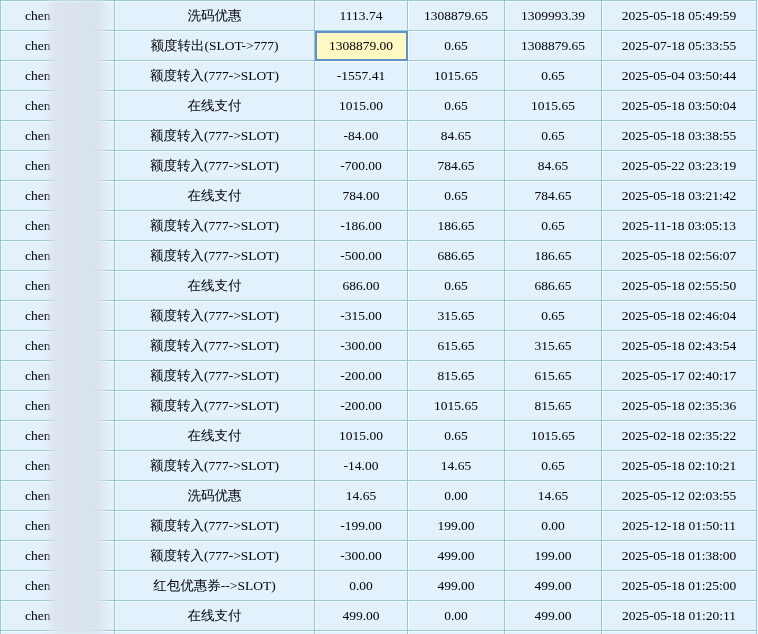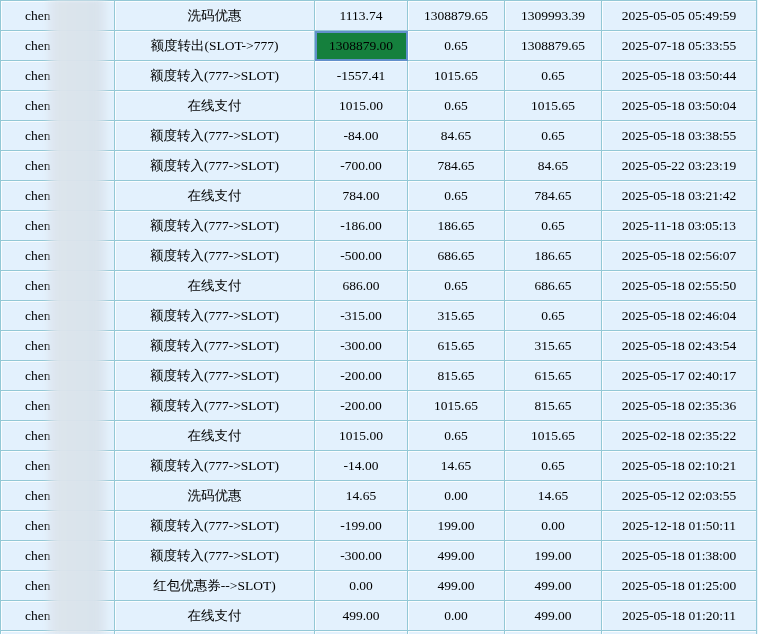--- a/index.html
+++ b/index.html
@@ -31,21 +31,21 @@
     vertical-align: middle;
     padding: 0 2px;
     white-space: nowrap;
     overflow: hidden;
   }
   table.tx-table td.col-user {
     text-align: left;
     padding-left: 24px;
   }
   table.tx-table td.selected {
-    background: #15803d;
+    background: #fef9c3;
     outline: 2px solid #6290cb;
     outline-offset: -2px;
   }
   .redaction {
     position: absolute;
     left: 46px;
     top: 0;
     width: 62px;
     height: 634px;
     background: linear-gradient(90deg,
@@ -70,37 +70,37 @@
         <col style="width: 97px;">
         <col style="width: 155px;">
       </colgroup>
     <tbody>
         <tr>
           <td class="col-user">chen</td>
           <td class="col-type">洗码优惠</td>
           <td class="col-amount">1113.74</td>
           <td class="col-before">1308879.65</td>
           <td class="col-after">1309993.39</td>
-          <td class="col-time">2025-05-05 05:49:59</td>
+          <td class="col-time">2025-05-18 05:49:59</td>
         </tr>
         <tr>
           <td class="col-user">chen</td>
           <td class="col-type">额度转出(SLOT-&gt;777)</td>
           <td class="col-amount selected">1308879.00</td>
           <td class="col-before">0.65</td>
           <td class="col-after">1308879.65</td>
           <td class="col-time">2025-07-18 05:33:55</td>
         </tr>
         <tr>
           <td class="col-user">chen</td>
           <td class="col-type">额度转入(777-&gt;SLOT)</td>
           <td class="col-amount">-1557.41</td>
           <td class="col-before">1015.65</td>
           <td class="col-after">0.65</td>
-          <td class="col-time">2025-05-18 03:50:44</td>
+          <td class="col-time">2025-05-04 03:50:44</td>
         </tr>
         <tr>
           <td class="col-user">chen</td>
           <td class="col-type">在线支付</td>
           <td class="col-amount">1015.00</td>
           <td class="col-before">0.65</td>
           <td class="col-after">1015.65</td>
           <td class="col-time">2025-05-18 03:50:04</td>
         </tr>
         <tr>

